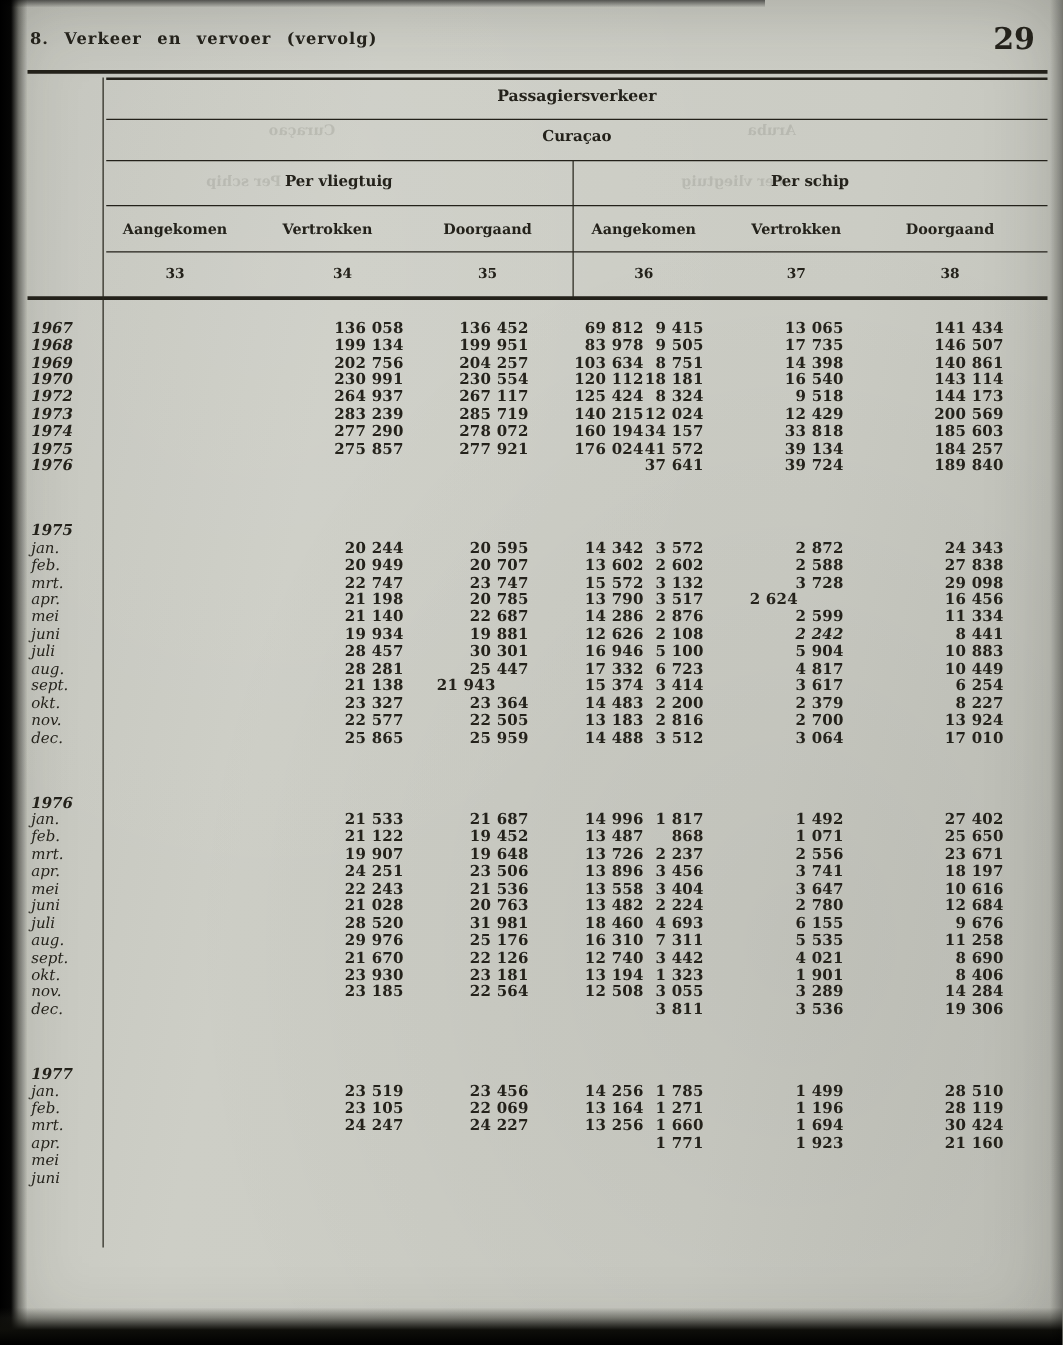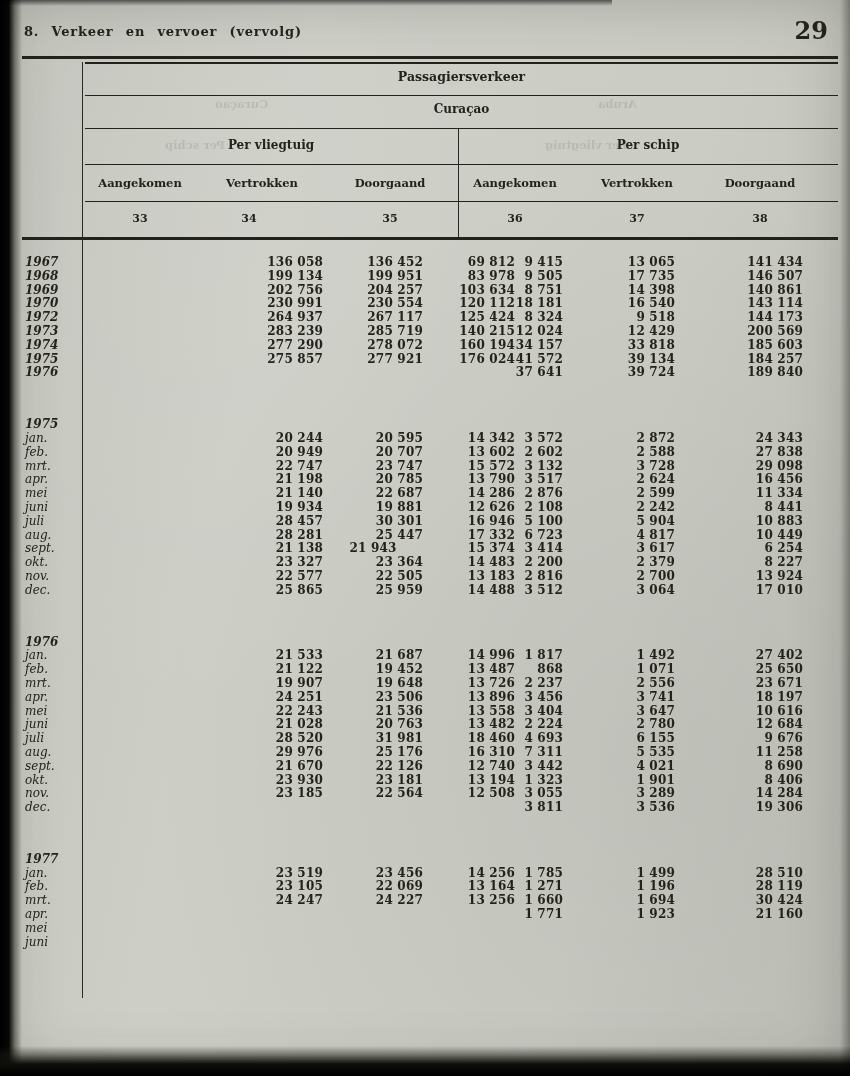--- a/index.html
+++ b/index.html
@@ -104,21 +104,21 @@
       <div class="col-name" style="left: 78px;">Aangekomen</div>
       <div class="col-name" style="left: 200px;">Vertrokken</div>
       <div class="col-name" style="left: 328px;">Doorgaand</div>
       <div class="col-name" style="left: 453px;">Aangekomen</div>
       <div class="col-name" style="left: 575px;">Vertrokken</div>
       <div class="col-name" style="left: 698px;">Doorgaand</div>
     </div>
   <div class="hrule r5"></div>
   <div id="col-nums">
       <div class="col-num" style="left: 78px;">33</div>
-      <div class="col-num" style="left: 187px;">34</div>
+      <div class="col-num" style="left: 212px;">34</div>
       <div class="col-num" style="left: 328px;">35</div>
       <div class="col-num" style="left: 453px;">36</div>
       <div class="col-num" style="left: 575px;">37</div>
       <div class="col-num" style="left: 698px;">38</div>
     </div>
   <div class="hrule r-thick"></div>
   <div class="vrule v-stub"></div>
   <div class="vrule v-group"></div>
 
   <div id="table-body">
@@ -235,39 +235,39 @@
           <span class="cell" style="width: 48px;">3 132</span>
           <span class="cell" style="width: 112px;">3 728</span>
           <span class="cell" style="width: 128px;">29 098</span>
         </div>
         <div class="row">
           <span class="stub">apr.</span>
           <span class="cell" style="width: 238px;">21 198</span>
           <span class="cell" style="width: 100px;">20 785</span>
           <span class="cell" style="width: 92px;">13 790</span>
           <span class="cell" style="width: 48px;">3 517</span>
-          <span class="cell" style="width: 112px;">2 624</span>
+          <span class="cell" style="width: 112px; text-align: center;">2 624</span>
           <span class="cell" style="width: 128px;">16 456</span>
         </div>
         <div class="row">
           <span class="stub">mei</span>
           <span class="cell" style="width: 238px;">21 140</span>
           <span class="cell" style="width: 100px;">22 687</span>
           <span class="cell" style="width: 92px;">14 286</span>
           <span class="cell" style="width: 48px;">2 876</span>
           <span class="cell" style="width: 112px;">2 599</span>
           <span class="cell" style="width: 128px;">11 334</span>
         </div>
         <div class="row">
           <span class="stub">juni</span>
           <span class="cell" style="width: 238px;">19 934</span>
           <span class="cell" style="width: 100px;">19 881</span>
           <span class="cell" style="width: 92px;">12 626</span>
           <span class="cell" style="width: 48px;">2 108</span>
-          <span class="cell" style="width: 112px;">2 242</span>
+          <span class="cell" style="width: 112px; font-style: italic;">2 242</span>
           <span class="cell" style="width: 128px;">8 441</span>
         </div>
         <div class="row">
           <span class="stub">juli</span>
           <span class="cell" style="width: 238px;">28 457</span>
           <span class="cell" style="width: 100px;">30 301</span>
           <span class="cell" style="width: 92px;">16 946</span>
           <span class="cell" style="width: 48px;">5 100</span>
           <span class="cell" style="width: 112px;">5 904</span>
           <span class="cell" style="width: 128px;">10 883</span>

